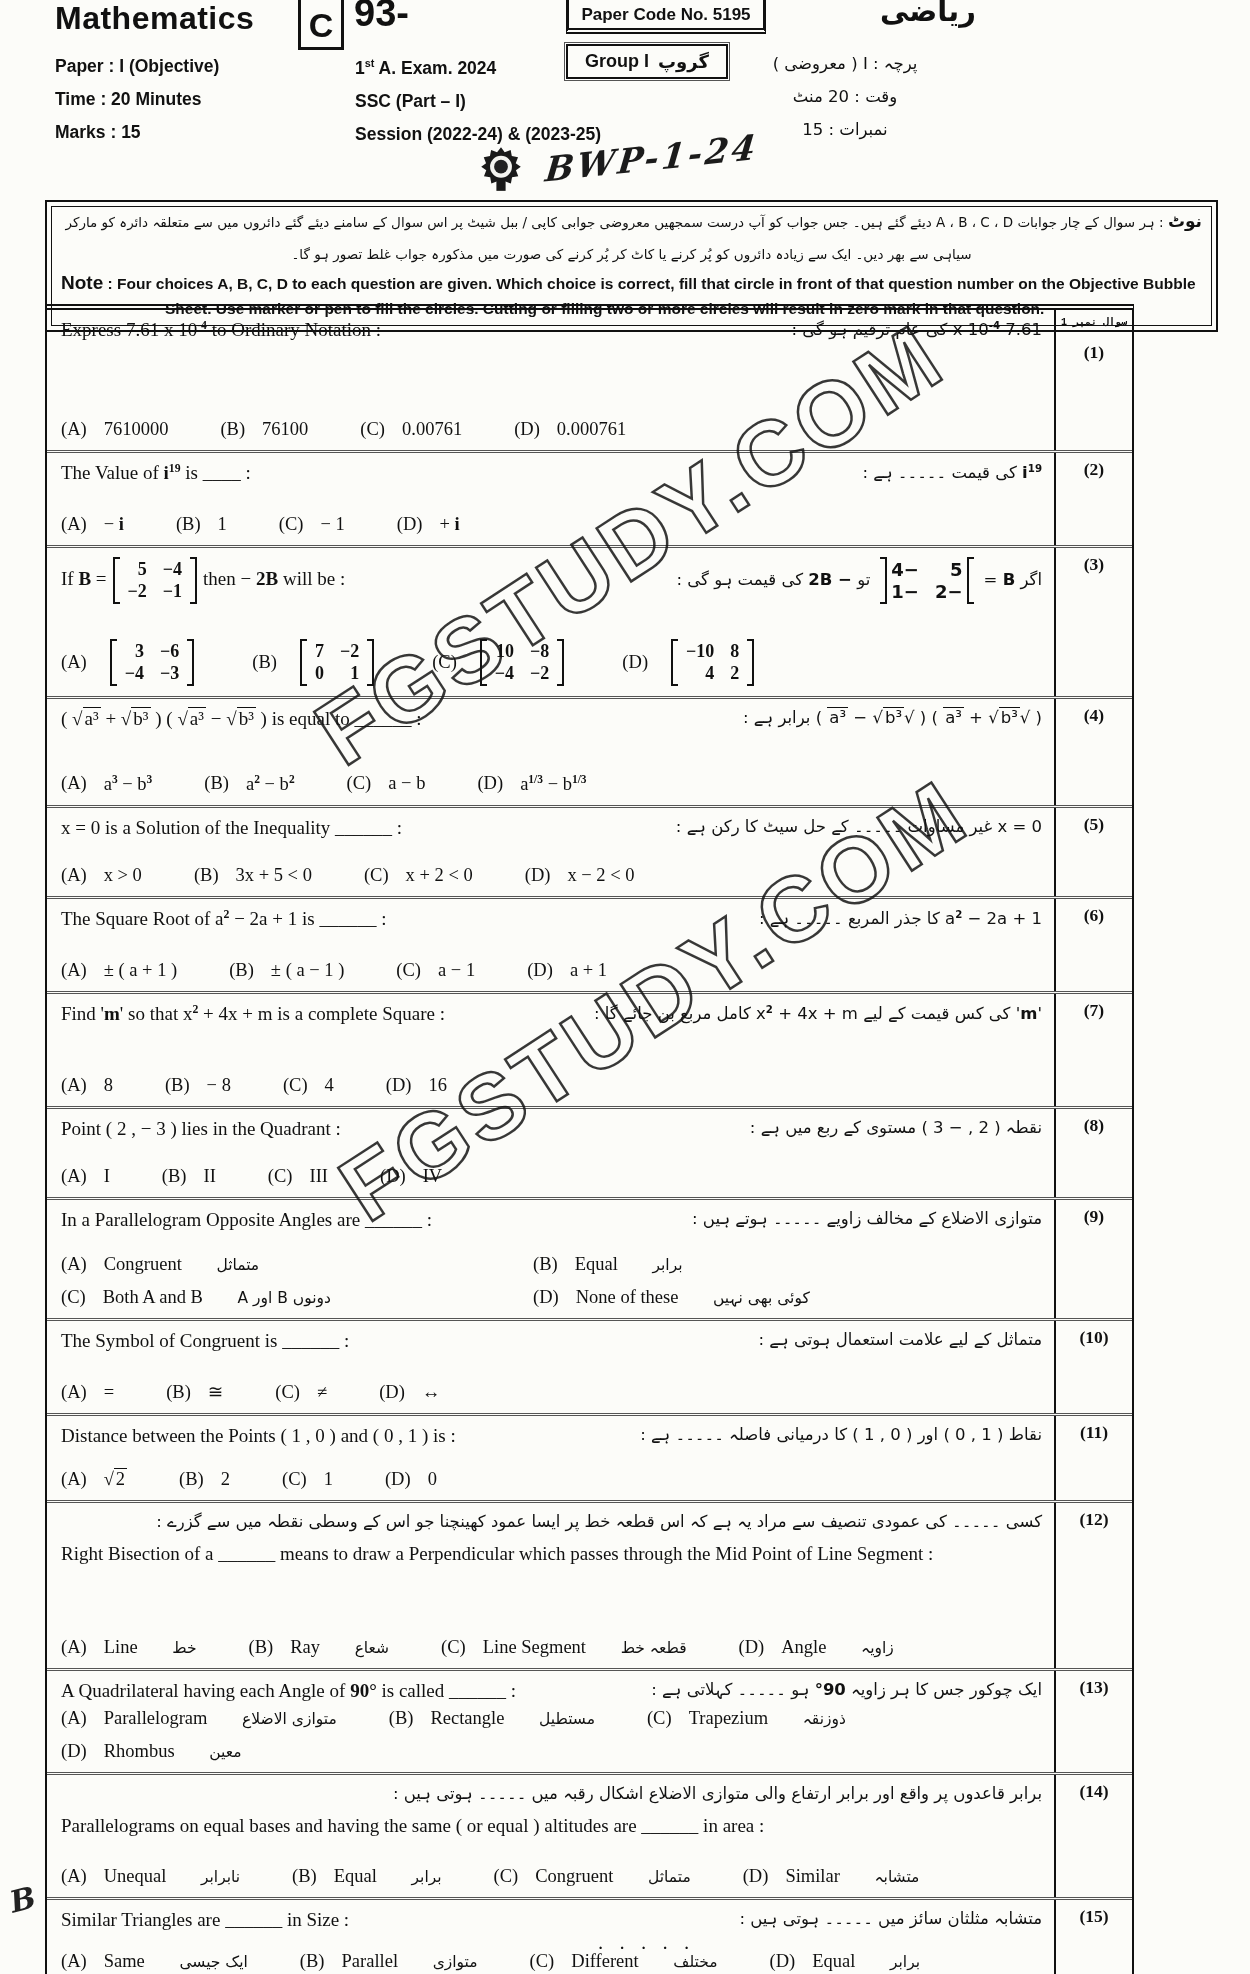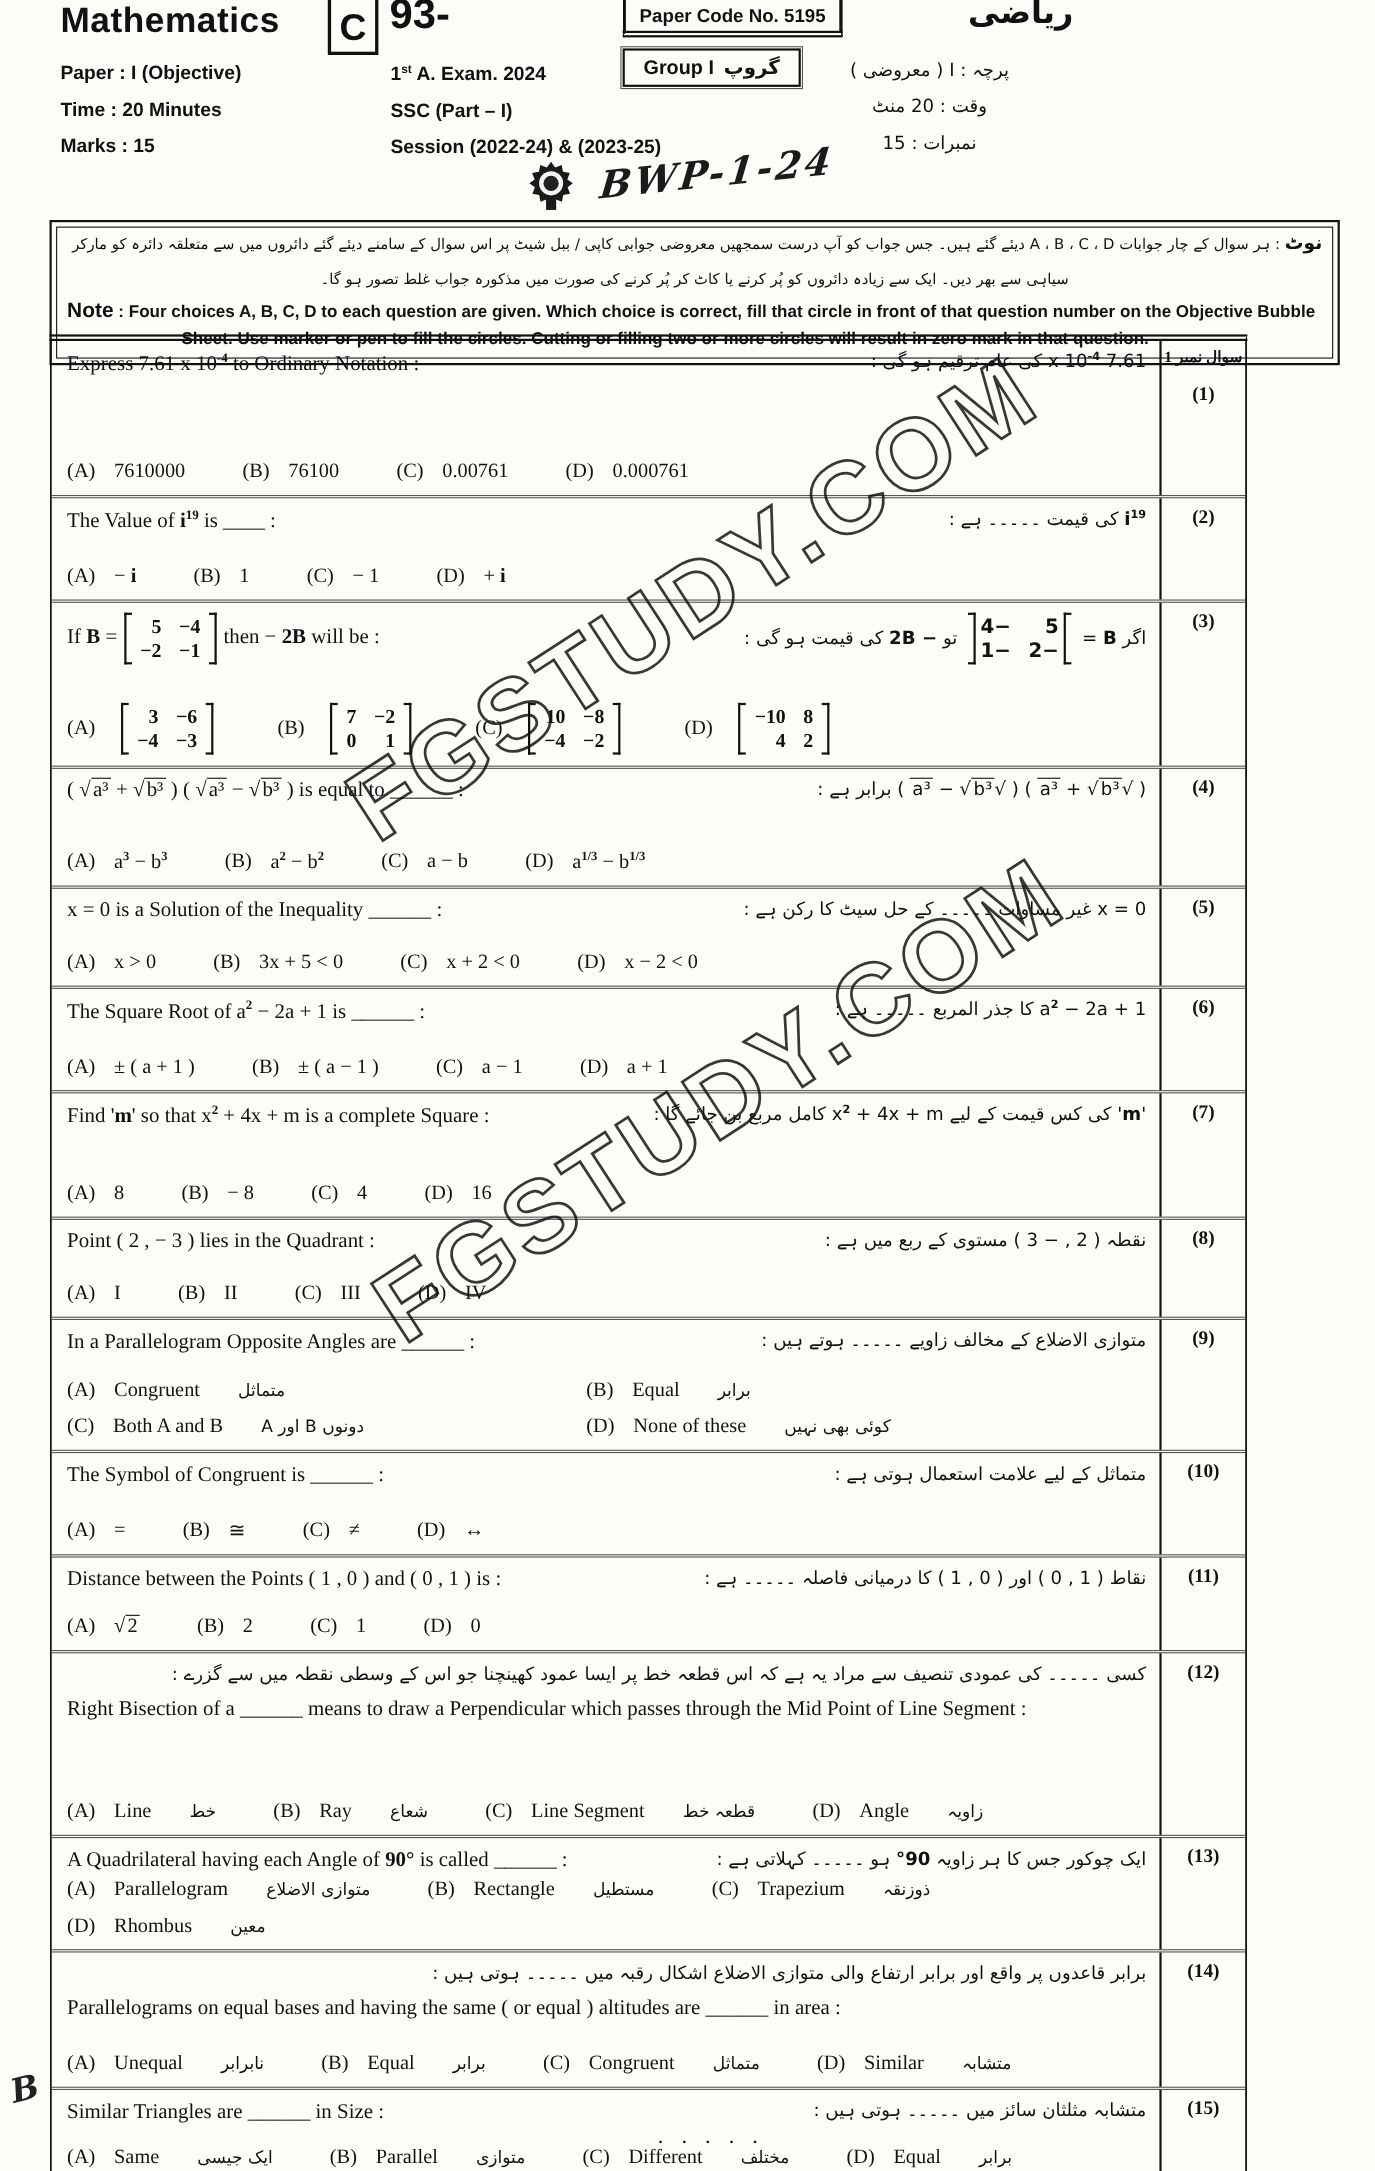--- a/index.html
+++ b/index.html
@@ -46,21 +46,21 @@
   .qrow:nth-child(5){min-height:88px}.qrow:nth-child(6){min-height:92px}
   .qrow:nth-child(7){min-height:112px}.qrow:nth-child(8){min-height:88px}
   .qrow:nth-child(9){min-height:118px}.qrow:nth-child(10){min-height:92px}
   .qrow:nth-child(11){min-height:84px}.qrow:nth-child(12){min-height:165px}
   .qrow:nth-child(13){min-height:90px}.qrow:nth-child(14){min-height:122px}
   .qrow:nth-child(15){min-height:82px}
   .qcontent{flex:1;display:flex;flex-direction:column;justify-content:space-between;
         padding:9px 12px 10px 14px;box-sizing:border-box;}
   .qno{width:78px;border-left:2px solid #111;text-align:center;padding-top:6px;
         font-weight:bold;font-size:17.5px;box-sizing:border-box;}
-  .qno-h{font-size:14px;direction:rtl;font-family:Liberation Serif, serif;font-weight:bold;margin-bottom:14px;}
+  .qno-h{font-size:10px;direction:rtl;font-family:Liberation Mono, monospace;font-weight:bold;margin-bottom:14px;}
   .qstem{display:flex;justify-content:space-between;align-items:flex-start;gap:24px;font-size:19px;}
   .qstem.stack{flex-direction:column;gap:12px;}
   .stem-en{text-align:left;}
   .stem-ur{direction:rtl;text-align:right;font-family:"DejaVu Sans",sans-serif;font-size:16.5px;flex-shrink:0;max-width:52%;}
   .stack .stem-ur{max-width:100%;width:100%;}
   .qopts{display:flex;align-items:center;column-gap:52px;row-gap:12px;flex-wrap:wrap;font-size:18.5px;margin-top:6px;}
   .qopts.cols2{display:grid;grid-template-columns:420px auto;justify-content:start;}
   .opt{display:inline-flex;align-items:center;}
   .okey{margin-right:17px;}
   .uo{font-family:"DejaVu Sans",sans-serif;font-size:15.5px;margin-left:30px;direction:rtl;}

